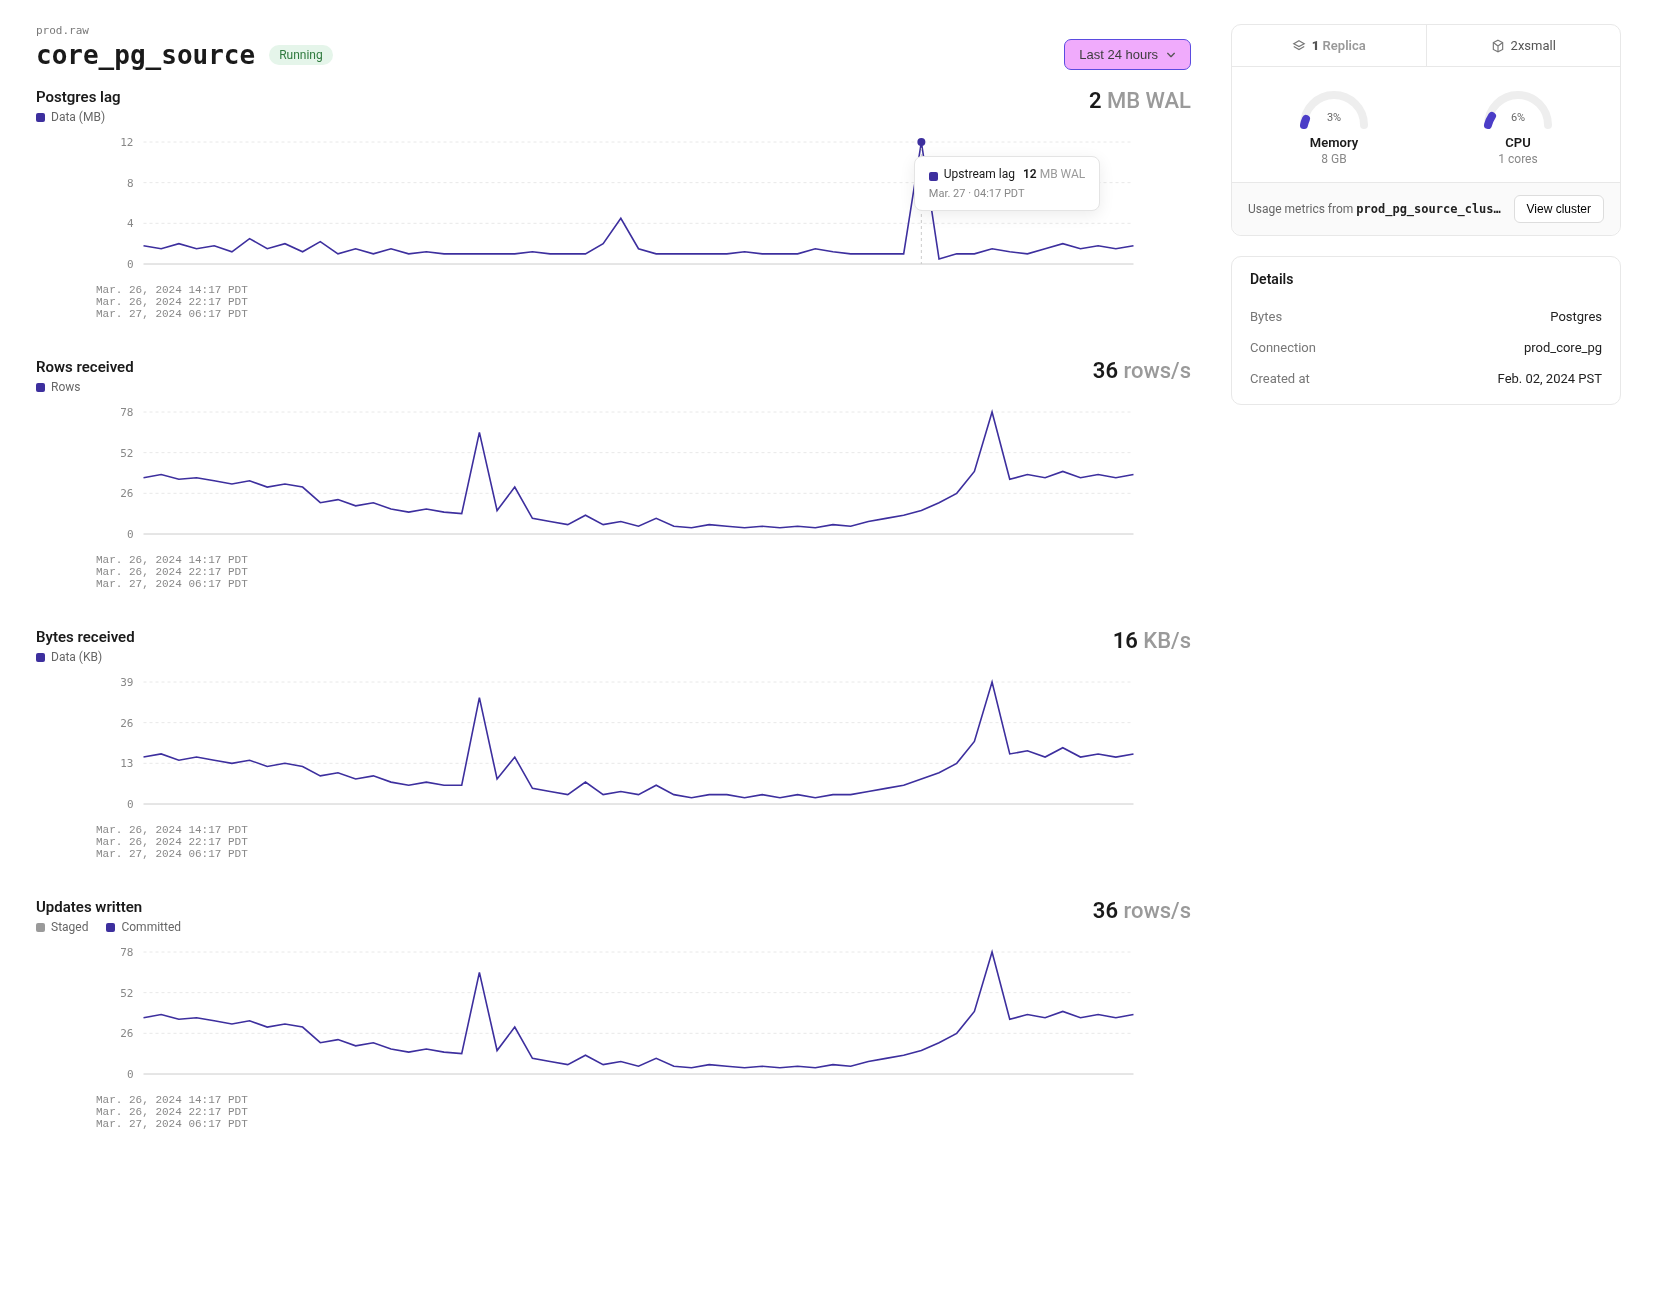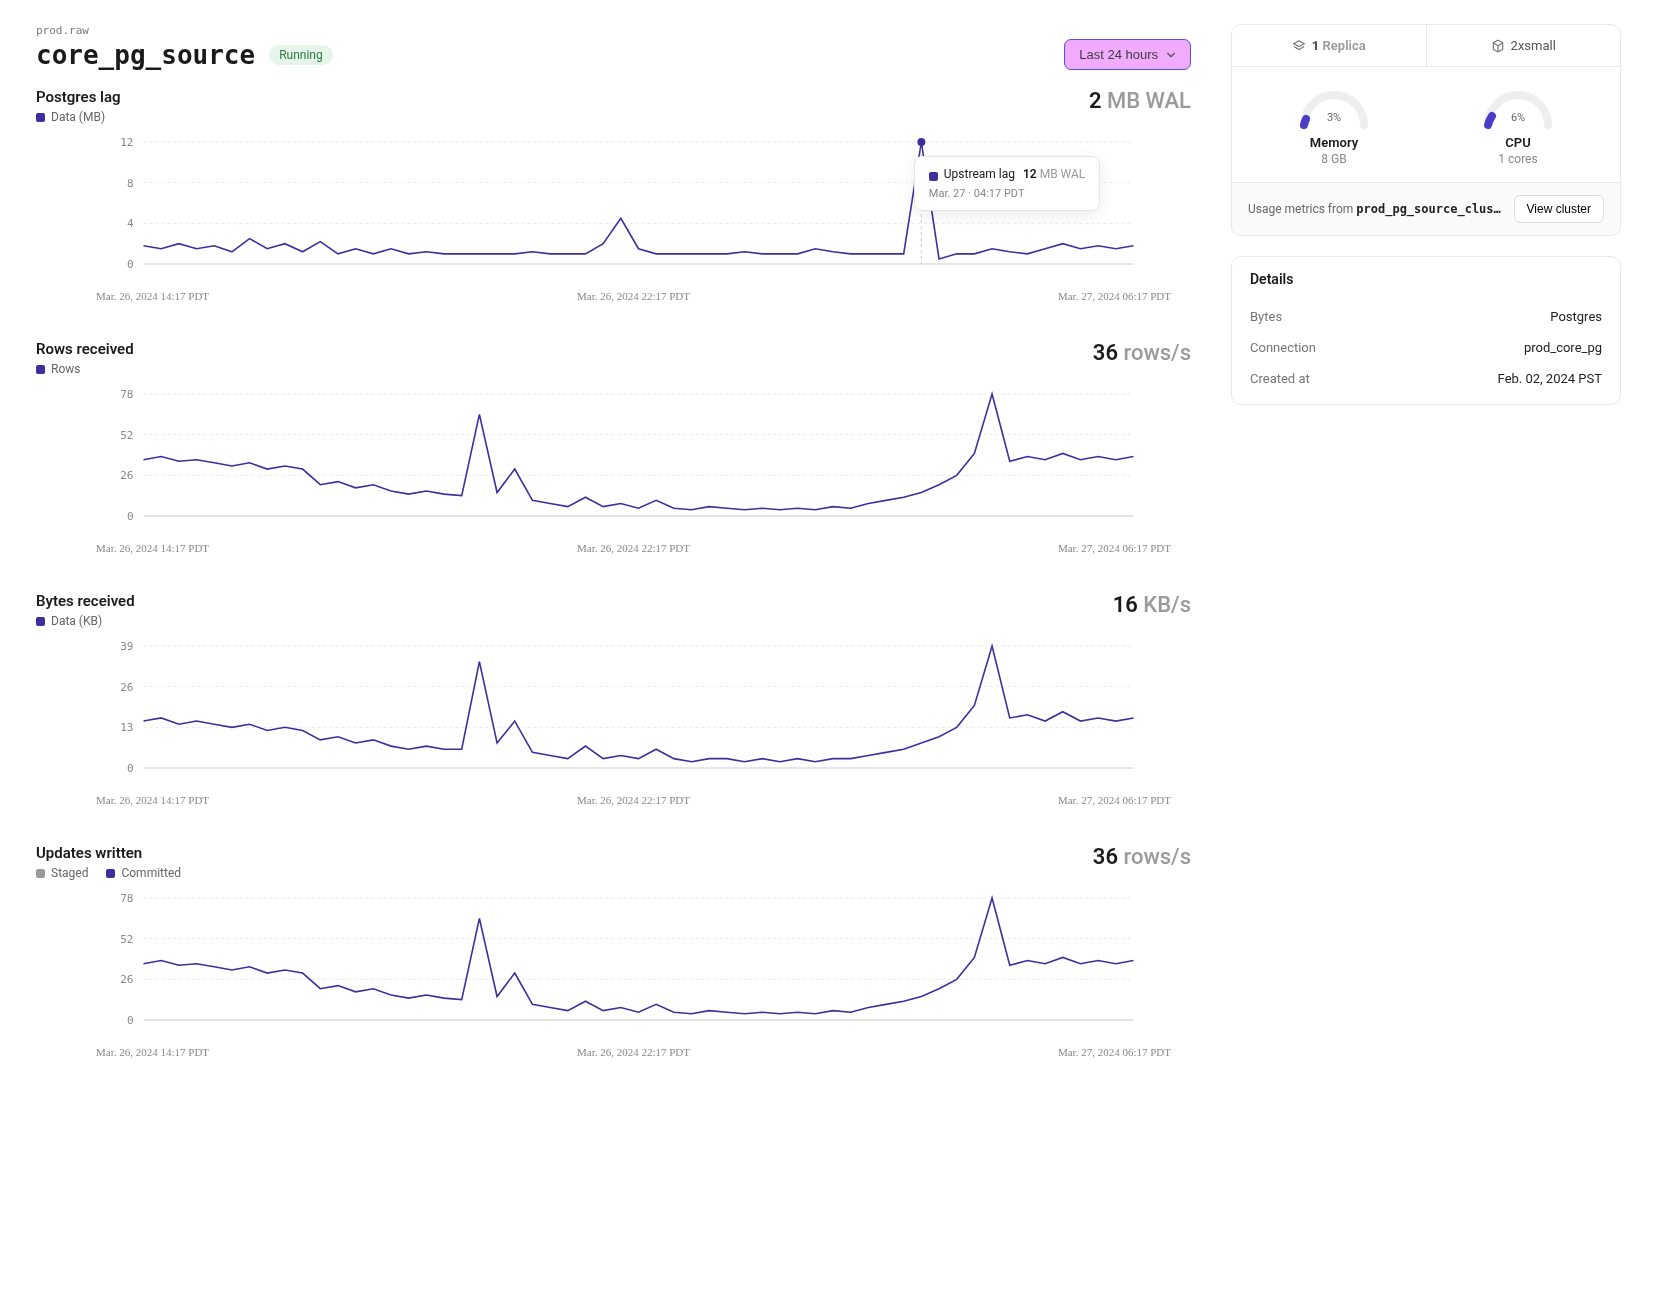--- a/index.html
+++ b/index.html
@@ -36,21 +36,21 @@
   .summary { font-size: 22px; font-weight: 600; }
   .summary .unit { color: #9a9a9a; font-weight: 500; }
   .legend { display: flex; gap: 18px; margin-top: 4px; font-size: 12px; color: #666; }
   .legend-item { display: flex; align-items: center; gap: 6px; }
   .swatch { width: 9px; height: 9px; border-radius: 2px; }
   .sw-data { background: #3d2f9e; }
   .sw-stage { background: #9a9a9a; }
 
   .plot-wrap { position: relative; }
   .plot { width: 100%; height: 150px; display: block; }
-  .xaxis { display: flex; justify-content: space-between; font-size: 11px; color: #888; font-family: Liberation Serif, serif; margin-top: 12px; padding: 0 20px 0 60px; }
+  .xaxis { display: flex; justify-content: space-between; font-size: 11px; color: #888; font-family: Liberation Mono, monospace; margin-top: 6px; padding: 0 20px 0 60px; flex-direction: column; }
 
   .tooltip {
     position: absolute; background: #fff; border: 1px solid #e4e4e4; border-radius: 8px;
     box-shadow: 0 4px 16px rgba(0,0,0,.08); padding: 10px 14px; font-size: 12px;
     left: 76%; top: 28px; min-width: 170px;
   }
   .tooltip-row { display: flex; align-items: center; gap: 8px; justify-content: space-between; }
   .tooltip-label { display:flex; align-items:flex-end; gap:6px; }
   .tooltip-val { font-weight: 600; }
   .tooltip-val .unit { color: #9a9a9a; font-weight: 400; }

